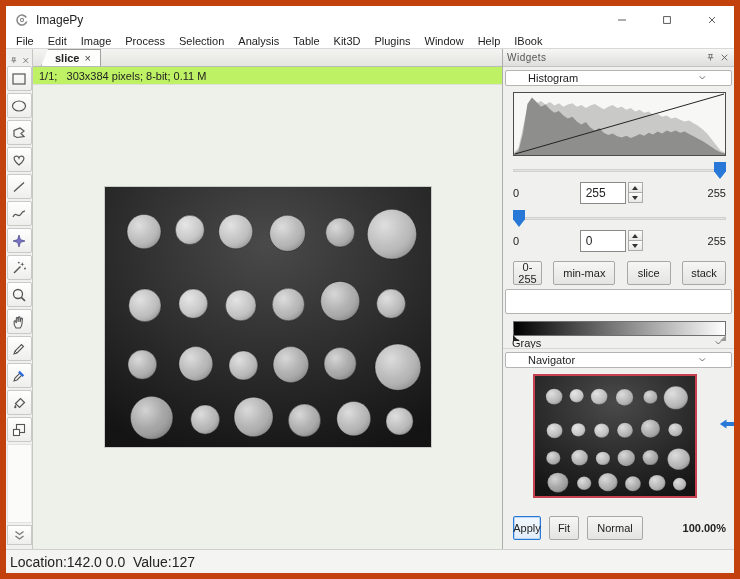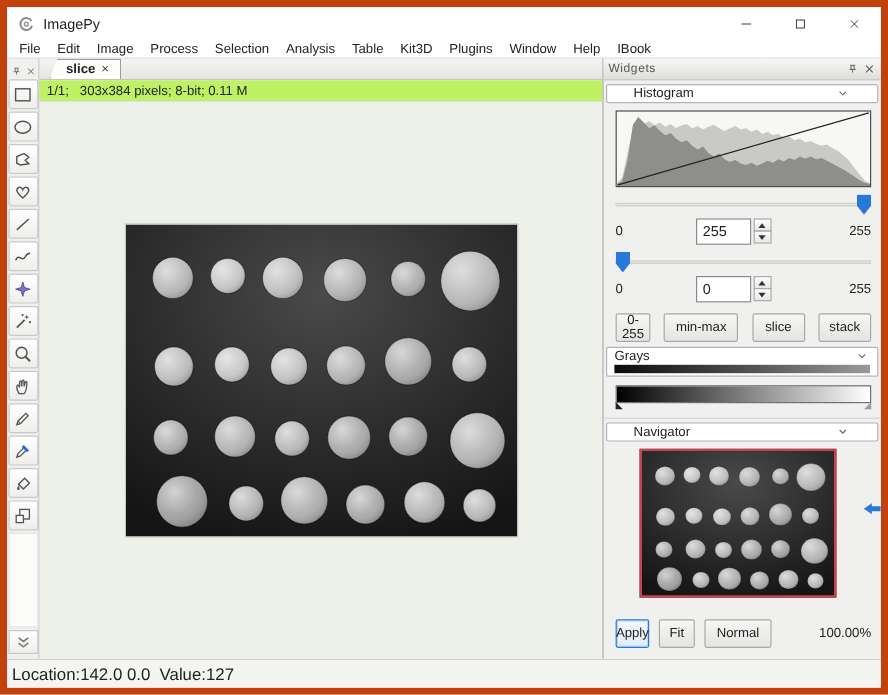--- a/index.html
+++ b/index.html
@@ -43,21 +43,21 @@
   
   .rightpanel { width:232px; flex:0 0 auto; background:#f0f0ee; border-left:1px solid #adadab; display:flex; flex-direction:column; position:relative; font-size:11px; color:#222; }
   .pane-cap { height:18px; background:linear-gradient(#f7f7f5,#dededc); border-bottom:1px solid #c4c4c2; display:flex; align-items:center; padding:0 4px; flex:0 0 auto; }
   .pane-cap-title { font-size:10px; color:#555; letter-spacing:0.5px; }
   .pane-cap .cap-ico { margin-left:auto; }
   .pane-cap .cap-ico + .cap-ico { margin-left:3px; }
 
   .combo { height:16px; margin:3px 2px 0 2px; background:#fff; border:1px solid #b4b4b2; border-radius:2px; display:flex; align-items:center; padding:0 22px; }
   .combo .chev { margin-left:auto; width:12px; height:12px; }
   .combo-lut { height:25px; margin:4px 2px 0 2px; background:#fff; border:1px solid #b4b4b2; border-radius:2px; padding:1px 6px 2px 6px; display:flex; flex-direction:column; justify-content:space-between; }
-  .combo-lut .row1 { display:flex; align-items:flex-end; line-height:12px; }
+  .combo-lut .row1 { display:flex; align-items:flex-end; line-height:12px;margin-top:46px; }
   .combo-lut .row1 .chev { margin-left:auto; width:12px; height:12px; }
   .combo-lut .lut-strip { height:7px; width:100%; background:linear-gradient(to right,#0b0b0b,#555 55%,#9a9a9a); }
 
   .histbox { height:64px; margin:6px 8px 0 10px; background:#f7f7f5; border:1px solid #4c4c4c; }
   .histbox svg { width:100%; height:100%; display:block; }
 
   .slider { height:17px; margin:6px 8px 0 10px; position:relative; }
   .slider .track { position:absolute; left:0; right:0; top:7px; height:3px; background:#e4e4e2; border:1px solid #d0d0ce; }
   .slider .handle { position:absolute; top:0; width:12px; height:17px; background:#2878d8; clip-path:polygon(0 0,100% 0,100% 55%,50% 100%,0 55%); }
 
@@ -83,21 +83,21 @@
   .sep { height:1px; background:#d6d6d4; margin:12px 0 0 0; }
 
   .navarea { flex:1 1 auto; position:relative; margin-top:4px; min-height:0; }
   .navthumb { position:absolute; left:30px; top:2px; width:164px; height:124px; border:2px solid #c84150; background:#222; }
   .navthumb svg { width:100%; height:100%; display:block; }
   .nav-arrow { position:absolute; right:0; top:44px; width:15px; height:16px; }
 
   .navbtns { flex:0 0 auto; display:flex; align-items:center; margin:0 8px 9px 10px; gap:8px; }
   .bapply { width:28px; border:1px solid #2878d8; box-shadow:0 0 0 1px #bcd6f2 inset; background:linear-gradient(#f2f7fd,#e2edf9); }
   .bfit { width:30px; } .bnormal { width:56px; }
-  .zoomlbl { margin-left:auto; font-size:11px; }
+  .zoomlbl { margin-left:auto; font-size:11px;font-weight:bold; }
 
   
   .statusbar { height:24px; flex:0 0 auto; background:#f4f4f2; border-top:1px solid #cfcfcd; display:flex; align-items:center; font-size:14px; color:#222; padding-left:4px; white-space:pre; }
 </style>
 </head>
 <body>
 
 <div id="window">
 
   <div class="titlebar">

